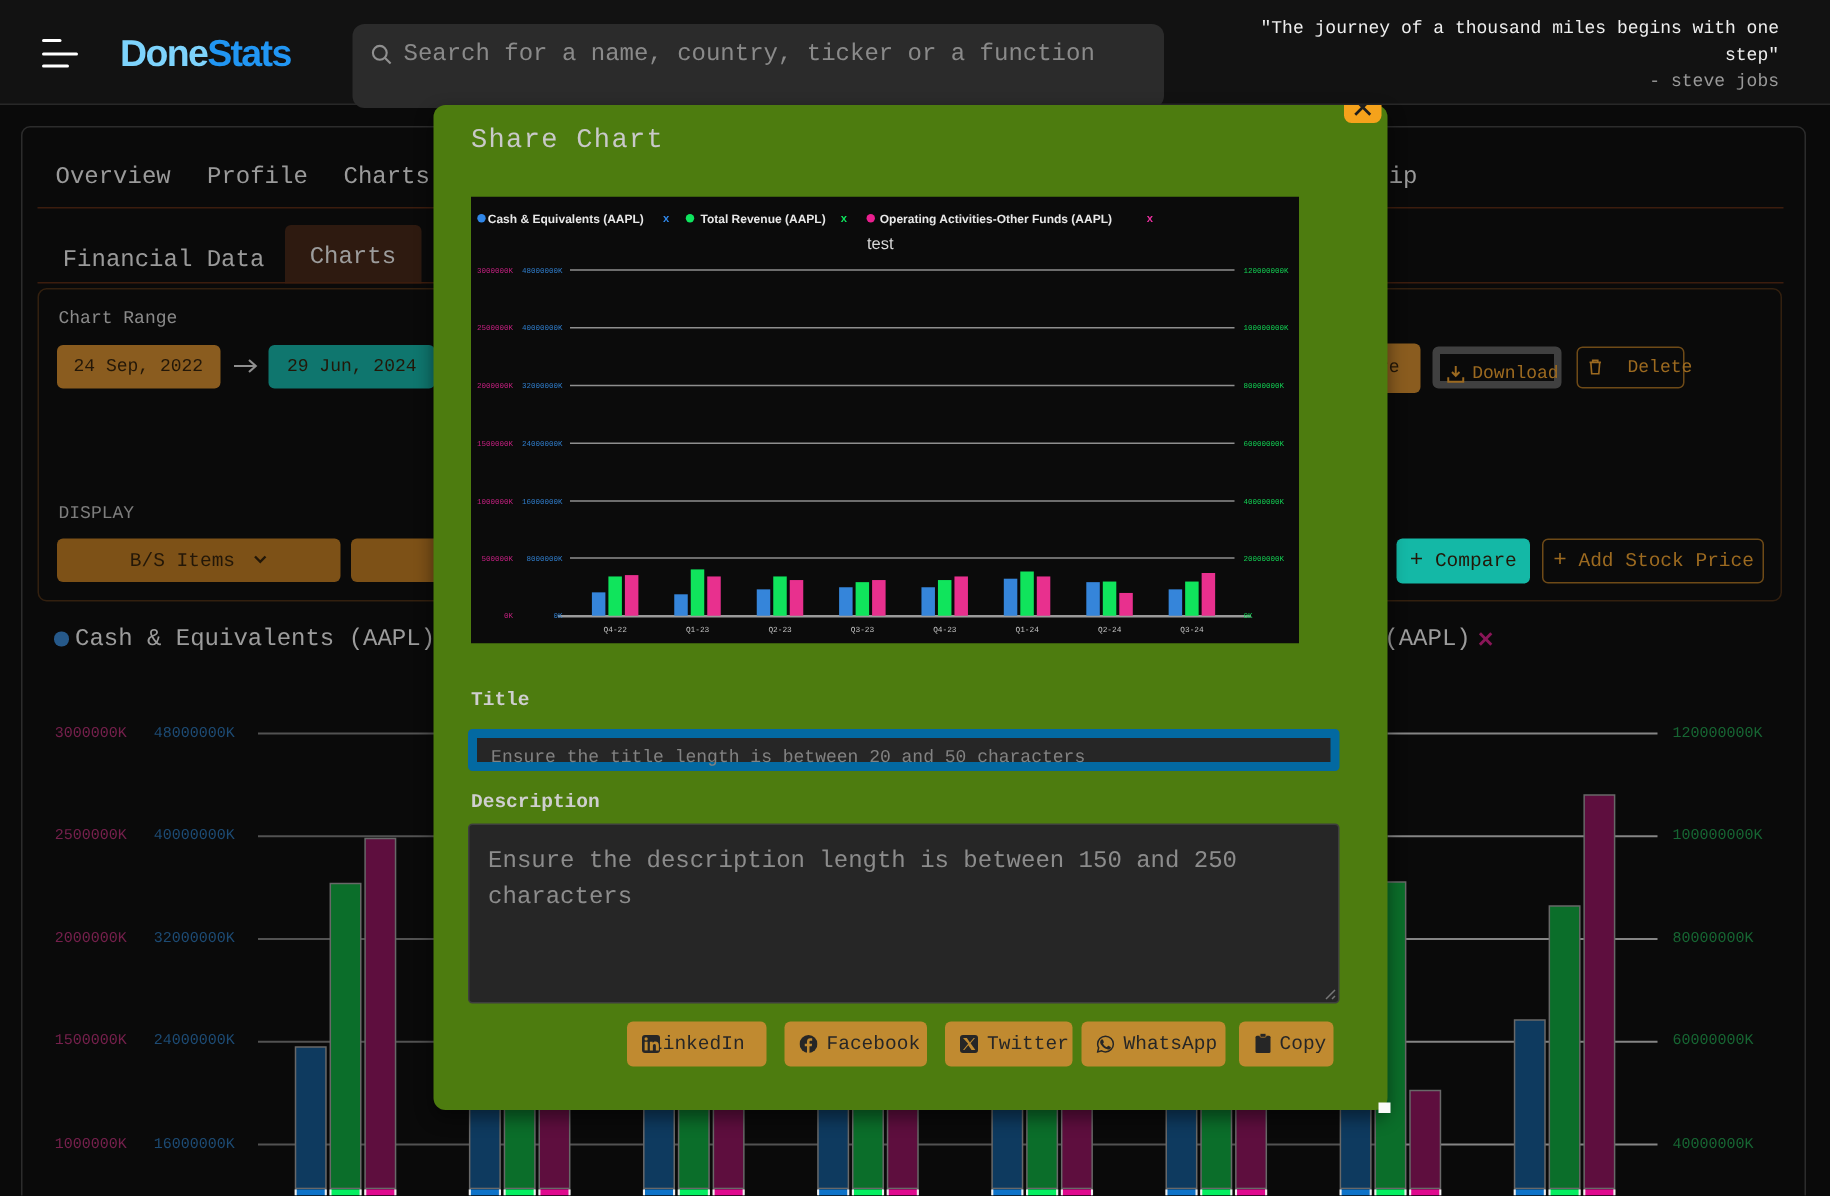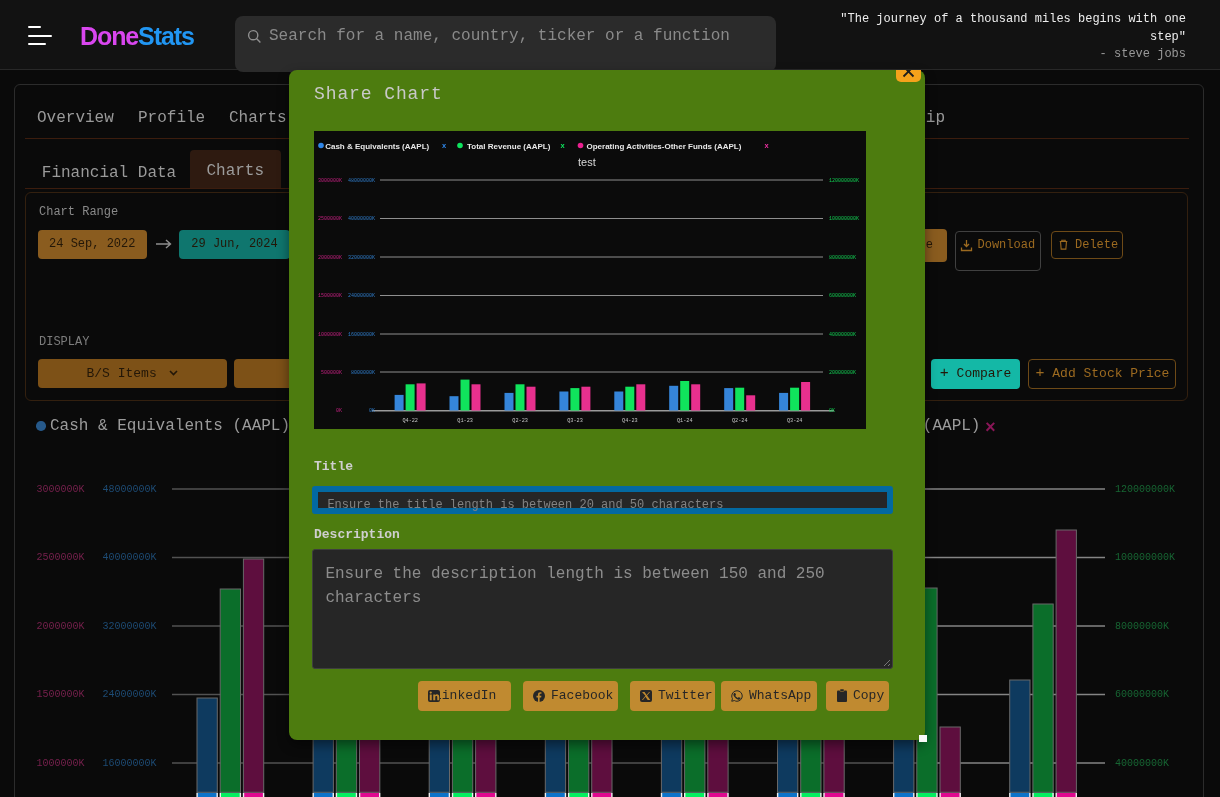--- a/index.html
+++ b/index.html
@@ -8,21 +8,21 @@
 .abs { position:absolute; }
 .axlbl { position:absolute; font-size:10px; letter-spacing:0; white-space:nowrap; }
 </style>
 </head>
 <body>
 
 <div class="abs" style="left:0;top:0;width:1220px;height:70px;background:#121212;border-bottom:1px solid #282828">
   <div class="abs" style="left:28px;top:26px;width:13px;height:2.2px;background:#fff;border-radius:2px"></div>
   <div class="abs" style="left:28px;top:34.5px;width:24px;height:2.2px;background:#fff;border-radius:2px"></div>
   <div class="abs" style="left:28px;top:43px;width:18px;height:2.2px;background:#fff;border-radius:2px"></div>
-  <div class="abs" style="left:80px;top:22px;font-family:'Liberation Sans',sans-serif;font-weight:bold;font-size:25px;line-height:28px;letter-spacing:-1.1px"><span style="color:#d946ef">Done</span><span style="color:#2196f3">Stats</span></div>
+  <div class="abs" style="left:80px;top:22px;font-family:'Liberation Sans',sans-serif;font-weight:bold;font-size:25px;line-height:28px;letter-spacing:-1.1px"><span style="color:#7dd3fc">Done</span><span style="color:#2196f3">Stats</span></div>
   <div class="abs" style="left:235px;top:16px;width:541px;height:56px;background:#2b2b2b;border-radius:8px">
     <svg class="abs" style="left:12px;top:13px" width="15" height="15" viewBox="0 0 15 15">
         <circle cx="6.2" cy="6.2" r="4.6" fill="none" stroke="#909090" stroke-width="1.4"></circle>
         <line x1="9.7" y1="9.7" x2="13.4" y2="13.4" stroke="#909090" stroke-width="1.4"></line>
       </svg>
     <div class="abs" style="left:34px;top:0;line-height:40px;font-size:16px;color:#8a8a8a">Search for a name, country, ticker or a function</div>
   </div>
   <div class="abs" style="right:34px;top:11px;text-align:right;font-size:12px;line-height:17.5px;color:#eeeeee">"The journey of a thousand miles begins with one<br>step"<br><span style="color:#999999">- steve jobs</span></div>
 </div>
 
@@ -44,32 +44,32 @@
 <div class="abs" style="left:24.6px;top:188px;width:1164px;height:1px;background:#3c1d0e"></div>
 
 <div class="abs" style="left:24.6px;top:191.5px;width:1163px;height:209px;border:1px solid #33200f;border-radius:6px"></div>
 <div class="abs" style="left:39px;top:206px;font-size:12px;line-height:13px;color:#8a8a8a">Chart Range</div>
 <div class="abs" style="left:37.5px;top:229.5px;width:109.5px;height:29.5px;background:#8a5c1f;border-radius:4px;text-align:center;font-size:12px;line-height:29.5px;color:#231708">24 Sep, 2022</div>
 <svg class="abs" style="left:155px;top:238px" width="18" height="12" viewBox="0 0 18 12">
     <path d="M1 6h14M11 2l4.5 4L11 10" fill="none" stroke="#8f8f8f" stroke-width="1.4"></path>
   </svg>
 <div class="abs" style="left:179px;top:229.5px;width:111px;height:29.5px;background:#0f766e;border-radius:4px;text-align:center;font-size:12px;line-height:29.5px;color:#231708">29 Jun, 2024</div>
 <div class="abs" style="left:848px;top:229px;width:99px;height:33px;background:#8a5c1f;border-radius:4px;text-align:right;font-size:12px;line-height:33px;color:#231708"><span style="margin-right:14px">Share</span></div>
-<div class="abs" style="left:954.5px;top:231px;width:86.5px;height:40px;border:1px solid #404040;border-radius:4px;color:#9c6a20;font-size:12px;line-height:26px">
+<div class="abs" style="left:954.5px;top:231px;width:86.5px;height:28px;border:5px solid #404040;border-radius:4px;color:#9c6a20;font-size:12px;line-height:26px">
   <svg class="abs" style="left:4.5px;top:7px" width="13" height="13" viewBox="0 0 13 13">
       <path d="M6.5 1v6M4 5l2.5 2.5L9 5" fill="none" stroke="#9c6a20" stroke-width="1.3"></path>
       <path d="M1.5 8.5v3h10v-3" fill="none" stroke="#9c6a20" stroke-width="1.3"></path>
     </svg>
   <span style="margin-left:22px">Download</span>
 </div>
 <div class="abs" style="left:1051px;top:231px;width:71.5px;height:28px;border:1px solid #6e4a17;border-radius:4px;color:#9c6a20;font-size:12px;line-height:26px">
   <svg class="abs" style="left:6px;top:6px" width="11" height="13" viewBox="0 0 13 14">
       <path d="M2 3.5h9M4.5 3.5V2h4v1.5M3 3.5l.7 9h5.6l.7-9" fill="none" stroke="#9c6a20" stroke-width="1.3"></path>
     </svg>
-  <span style="margin-left:23px">Delete</span>
+  <span style="margin-left:33px">Delete</span>
 </div>
 <div class="abs" style="left:39px;top:336px;font-size:12px;line-height:13px;color:#7d7d7d">DISPLAY</div>
 <div class="abs" style="left:37.5px;top:358.7px;width:189px;height:29.7px;background:#7d5117;border-radius:4px;text-align:center;font-size:13px;line-height:29.7px;color:#231708">B/S Items <svg style="vertical-align:1px;margin-left:4px" width="9" height="6" viewBox="0 0 9 6">
       <path d="M1 1l3.5 3.5L8 1" fill="none" stroke="#231708" stroke-width="1.6"></path>
     </svg></div>
 <div class="abs" style="left:234.2px;top:358.7px;width:190px;height:29.7px;background:#7d5117;border-radius:4px;text-align:center;padding-left:16px;font-size:13px;line-height:29.7px;color:#231708">Bar Chart <svg style="vertical-align:1px;margin-left:4px" width="9" height="6" viewBox="0 0 9 6">
       <path d="M1 1l3.5 3.5L8 1" fill="none" stroke="#231708" stroke-width="1.6"></path>
     </svg></div>
 <div class="abs" style="left:931px;top:359px;width:89px;height:30px;background:#14b8a6;border-radius:4px;text-align:center;font-size:13px;line-height:30px;color:#231708"><span style="font-size:15px">+</span> Compare</div>
 <div class="abs" style="left:1028.4px;top:359px;width:148px;height:30px;border:1px solid #6e4a17;border-radius:4px;text-align:center;font-size:13px;line-height:28px;color:#9c6a20"><span style="font-size:15px">+</span> Add Stock Price</div>

